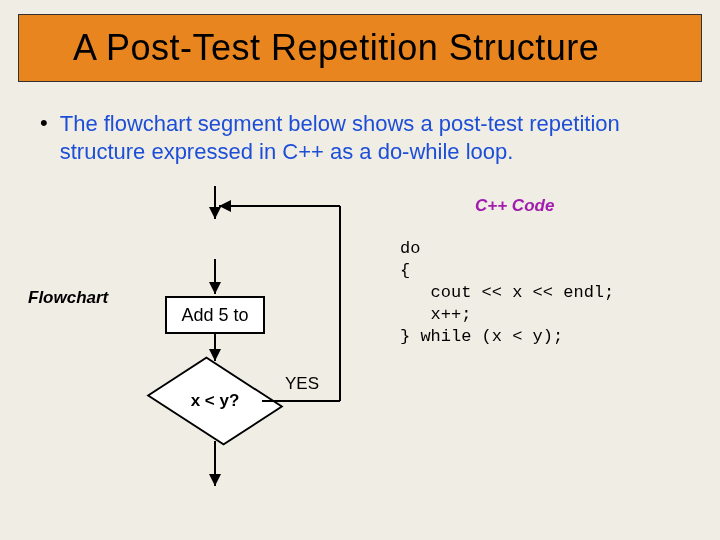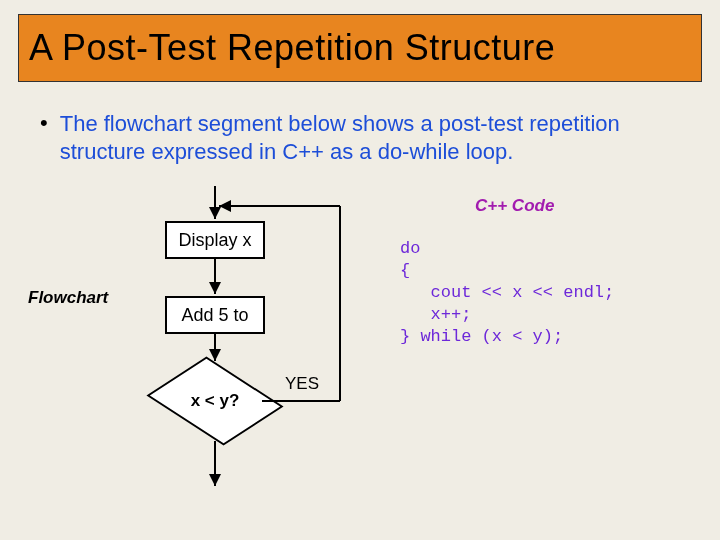--- a/index.html
+++ b/index.html
@@ -15,20 +15,21 @@
     background: #e8851f;
     border: 1px solid #333;
     margin: 14px 18px 0 18px;
     padding: 12px 10px;
   }
   .title-bar h1 {
     font-size: 36px;
     font-weight: normal;
     color: #000;
     letter-spacing: 0.5px;
+    margin-left: 44px;
   }
   .bullet-area {
     margin: 28px 40px 0 40px;
   }
   .bullet {
     display: flex;
     align-items: flex-start;
     gap: 12px;
   }
   .bullet .dot {
@@ -122,21 +123,21 @@
     color: #000;
   }
   .code-block {
     position: absolute;
     left: 400px;
     top: 72px;
     font-family: "Courier New", monospace;
     font-size: 17px;
     line-height: 22px;
     white-space: pre;
-    color: #6d28d9;
+    color: #000000;
   }
   svg.arrows {
     position: absolute;
     left: 0;
     top: 0;
     width: 720px;
     height: 330px;
     pointer-events: none;
   }
 </style>
@@ -152,23 +153,20 @@
     <span class="dot">•</span>
     <span class="text">The flowchart segment below shows a post-test repetition structure expressed in C++ as a do-while loop.</span>
   </div>
 </div>
 
 <div class="content">
 
   <div class="flowchart-label">Flowchart</div>
   <div class="code-label">C++ Code</div>
 
-  <div class="box box-display">
-    <span>Display x</span>
-  </div>
 
   <div class="box box-add">
     <span>Add 5 to</span>
   </div>
 
   <div class="diamond">
     <div class="diamond-shape"></div>
     <div class="diamond-text">x &lt; y?</div>
   </div>
 

